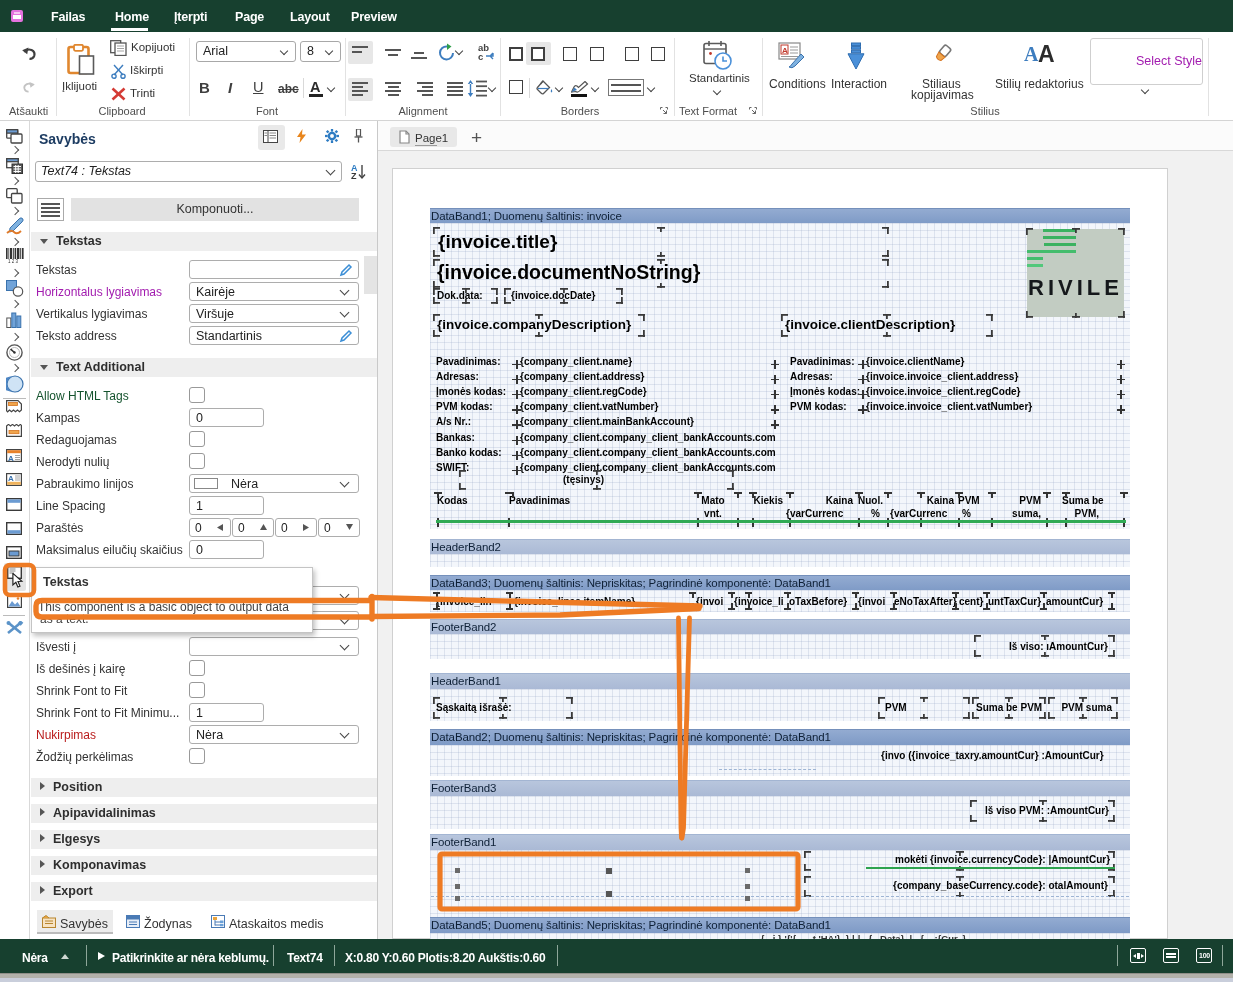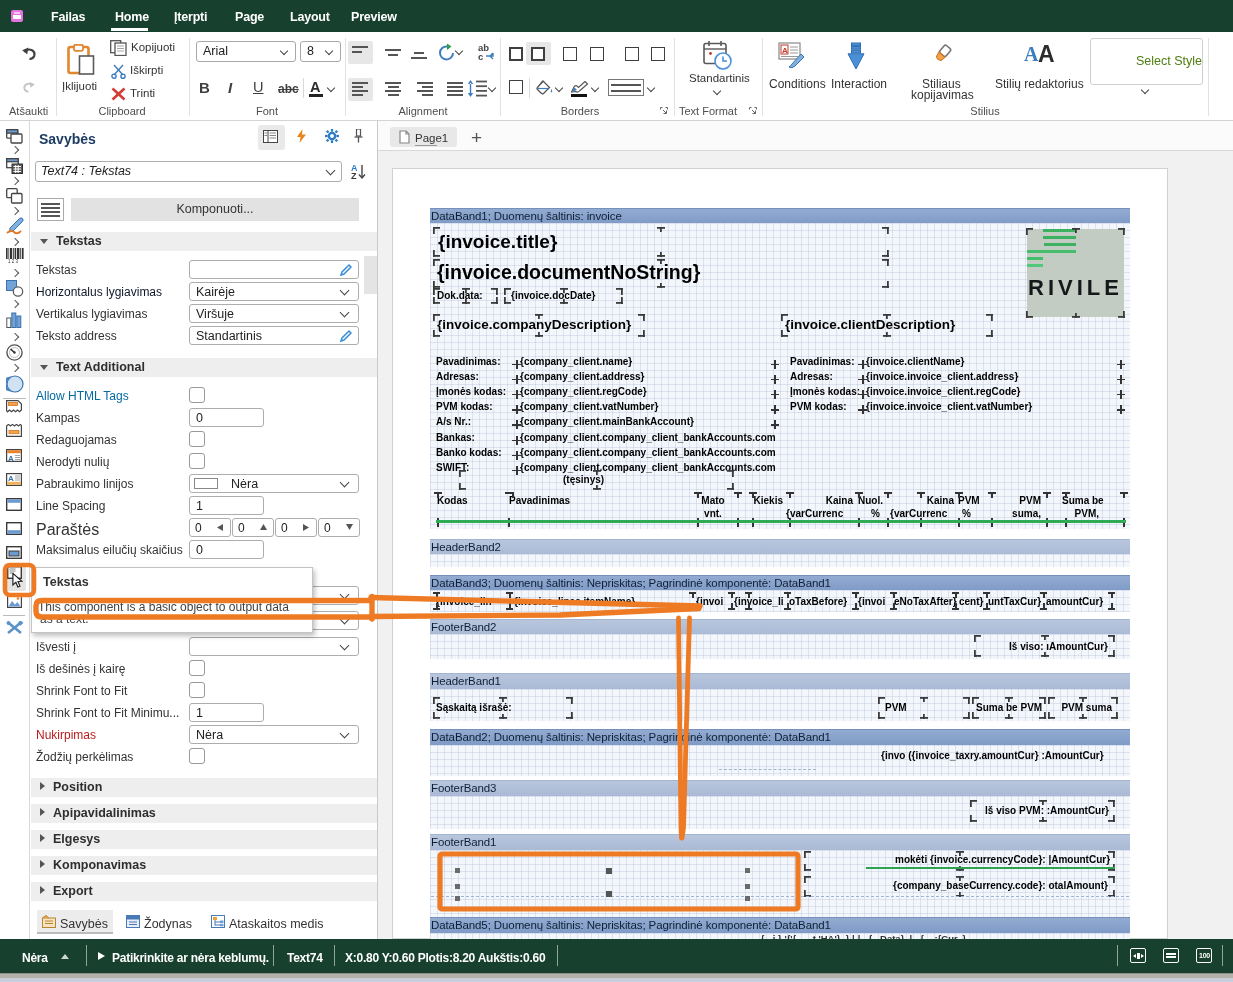--- a/index.html
+++ b/index.html
@@ -253,21 +253,21 @@
           <rect x="11" y="2" width="8" height="10" rx="2" fill="#fff" stroke="#777" stroke-width="1.6"></rect>
           <path d="M11 12 H19 L18 17 Q15 19 12 17 Z" fill="#f0a54c" stroke="#d4731f" stroke-width="1"></path>
         </g>
       </svg>
   <div style="position:absolute;left:922px;top:45px;font-size:12px;color:#333;font-weight:normal;white-space:nowrap;">Stiliaus</div>
   <div style="position:absolute;left:911px;top:56px;font-size:12px;color:#333;font-weight:normal;white-space:nowrap;">kopijavimas</div>
   <div style="position:absolute;left:1024px;top:11px;font-size:20px;font-weight:bold;color:#3d7dbf;font-family:Liberation Serif,serif;">A</div>
   <div style="position:absolute;left:1038px;top:9px;font-size:23px;font-weight:bold;color:#2c2c2c;">A</div>
   <div style="position:absolute;left:995px;top:45px;font-size:12px;color:#333;font-weight:normal;white-space:nowrap;">Stilių redaktorius</div>
   <div style="position:absolute;left:1090px;top:6px;width:113px;height:47px;border:1px solid #cfcfcf;border-radius:3px;background:#fff;"></div>
-  <div style="position:absolute;left:1136px;top:22px;font-size:12.5px;color:#4d7c0f;font-weight:normal;white-space:nowrap;">Select Style</div>
+  <div style="position:absolute;left:1136px;top:22px;font-size:12.5px;color:#a21caf;font-weight:normal;white-space:nowrap;">Select Style</div>
   <div style="position:absolute;left:1142px;top:55px;width:6px;height:6px;border-right:1.5px solid #444;border-bottom:1.5px solid #444;transform:rotate(45deg);"></div>
 </div>
 </div>
 
 <div id="lefticons">
   <svg style="position:absolute;left:6px;top:8px" width="17" height="15" viewBox="0 0 17 15">
       <rect x="0.7" y="0.7" width="11" height="8.5" rx="1" fill="#fff" stroke="#444" stroke-width="1.3"></rect>
       <rect x="0.7" y="0.7" width="11" height="3.4" fill="#6b9bd2" stroke="#444" stroke-width="1.3"></rect>
       <rect x="5" y="5" width="11" height="9" rx="1" fill="#fff" stroke="#444" stroke-width="1.3"></rect>
     </svg>
@@ -451,53 +451,53 @@
   <div style="position:absolute;left:10px;top:90px;width:19px;height:1.6px;background:#555;"></div>
   <div style="position:absolute;left:10px;top:94px;width:19px;height:1.6px;background:#555;"></div>
   <div style="position:absolute;left:40px;top:77px;width:288px;height:23px;background:#e2e2e2;"></div>
   <div style="position:absolute;left:40px;top:81px;width:288px;text-align:center;font-size:12.5px;color:#333;">Komponuoti...</div>
   <div class="secbar" style="top:111px;"><span class="tri tri-d"></span>Tekstas</div>
   <div style="position:absolute;left:5px;top:142px;font-size:12px;color:#333;white-space:nowrap;">Tekstas</div>
   <div class="pinput" style="left:158px;top:139px;width:170px;height:19px;"></div>
   <svg style="position:absolute;left:308px;top:142px" width="14" height="14" viewBox="0 0 14 14">
       <path d="M2 12 L3 9 L10 2 L12 4 L5 11 Z" fill="none" stroke="#3b8ed6" stroke-width="1.5"></path>
     </svg>
-  <div style="position:absolute;left:5px;top:164px;font-size:12px;color:#0f172a;white-space:nowrap;">Horizontalus lygiavimas</div>
+  <div style="position:absolute;left:5px;top:164px;font-size:12px;color:#a21caf;white-space:nowrap;">Horizontalus lygiavimas</div>
   <div class="pinput" style="left:158px;top:161px;width:170px;height:19px;"></div>
   <div style="position:absolute;left:165px;top:164px;font-size:12.5px;color:#222;">Kairėje</div>
   <div class="chev" style="left:310px;top:166px;"></div>
   <div style="position:absolute;left:5px;top:186px;font-size:12px;color:#333;white-space:nowrap;">Vertikalus lygiavimas</div>
   <div class="pinput" style="left:158px;top:183px;width:170px;height:19px;"></div>
   <div style="position:absolute;left:165px;top:186px;font-size:12.5px;color:#222;">Viršuje</div>
   <div class="chev" style="left:310px;top:188px;"></div>
   <div style="position:absolute;left:5px;top:208px;font-size:12px;color:#333;white-space:nowrap;">Teksto address</div>
   <div class="pinput" style="left:158px;top:205px;width:170px;height:19px;"></div>
   <div style="position:absolute;left:165px;top:208px;font-size:12.5px;color:#222;">Standartinis</div>
   <svg style="position:absolute;left:308px;top:208px" width="14" height="14" viewBox="0 0 14 14">
       <path d="M2 12 L3 9 L10 2 L12 4 L5 11 Z" fill="none" stroke="#3b8ed6" stroke-width="1.5"></path>
     </svg>
   <div class="secbar" style="top:237px;"><span class="tri tri-d"></span>Text Additional</div>
-  <div style="position:absolute;left:5px;top:268px;font-size:12px;color:#0369a1;white-space:nowrap;">Allow HTML Tags</div>
+  <div style="position:absolute;left:5px;top:268px;font-size:12px;color:#14532d;white-space:nowrap;">Allow HTML Tags</div>
   <div class="cbox" style="top:266px;"></div>
   <div style="position:absolute;left:5px;top:290px;font-size:12px;color:#333;white-space:nowrap;">Kampas</div>
   <div class="pinput" style="left:158px;top:287px;width:75px;height:19px;"></div>
   <div style="position:absolute;left:165px;top:290px;font-size:12.5px;color:#222;">0</div>
   <div style="position:absolute;left:5px;top:312px;font-size:12px;color:#333;white-space:nowrap;">Redaguojamas</div>
   <div class="cbox" style="top:310px;"></div>
   <div style="position:absolute;left:5px;top:334px;font-size:12px;color:#333;white-space:nowrap;">Nerodyti nulių</div>
   <div class="cbox" style="top:332px;"></div>
   <div style="position:absolute;left:5px;top:356px;font-size:12px;color:#333;white-space:nowrap;">Pabraukimo linijos</div>
   <div class="pinput" style="left:158px;top:353px;width:170px;height:19px;"></div>
   <div class="chev" style="left:310px;top:358px;"></div>
   <div style="position:absolute;left:163px;top:357px;width:24px;height:11px;border:1px solid #888;background:#fff;"></div>
   <div style="position:absolute;left:200px;top:356px;font-size:12.5px;color:#222;">Nėra</div>
   <div style="position:absolute;left:5px;top:378px;font-size:12px;color:#333;white-space:nowrap;">Line Spacing</div>
   <div class="pinput" style="left:158px;top:375px;width:75px;height:19px;"></div>
   <div style="position:absolute;left:165px;top:378px;font-size:12.5px;color:#222;">1</div>
-  <div style="position:absolute;left:5px;top:400px;font-size:16px;color:#333;white-space:nowrap;">Paraštės</div>
+  <div style="position:absolute;left:5px;top:400px;font-size:12px;color:#333;white-space:nowrap;">Paraštės</div>
   <div class="pinput" style="left:158px;top:397px;width:42px;height:19px;"></div>
   <div style="position:absolute;left:164px;top:400px;font-size:12px;color:#222;">0</div>
   <div class="pinput" style="left:201px;top:397px;width:42px;height:19px;"></div>
   <div style="position:absolute;left:207px;top:400px;font-size:12px;color:#222;">0</div>
   <div class="pinput" style="left:244px;top:397px;width:42px;height:19px;"></div>
   <div style="position:absolute;left:250px;top:400px;font-size:12px;color:#222;">0</div>
   <div class="pinput" style="left:287px;top:397px;width:42px;height:19px;"></div>
   <div style="position:absolute;left:293px;top:400px;font-size:12px;color:#222;">0</div>
   <svg style="position:absolute;left:186px;top:403px" width="7" height="7" viewBox="0 0 7 7">
       <path d="M0 3.5 L6 0 L6 7Z" fill="#555"></path>

